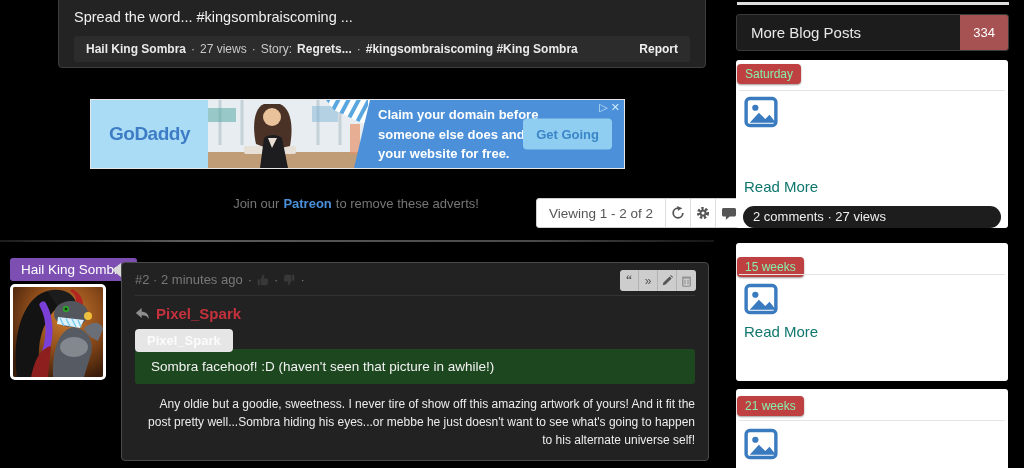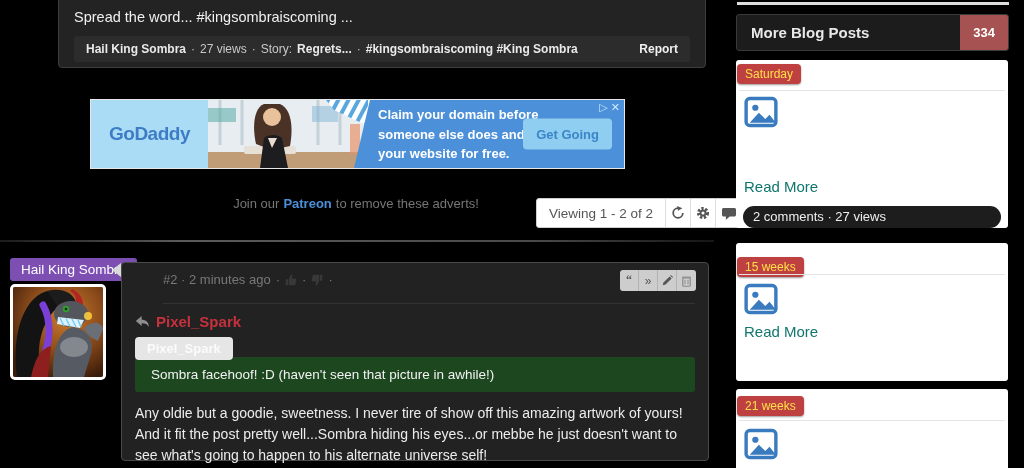--- a/index.html
+++ b/index.html
@@ -55,51 +55,51 @@
     padding:4px 11px; border-radius:3px; cursor:pointer; }
   .avatar { left:10px; top:284px; width:96px; height:96px; border:3px solid #fff;
     border-radius:5px; overflow:hidden; cursor:pointer; background:#8a4a1a; }
 
   .comment-panel { left:121px; top:262px; width:588px; height:199px; background:#222;
     border:1px solid #4a4a4a; border-radius:4px; padding:9px 13px; }
   .tail { left:112px; top:263px; width:0; height:0;
     border-top:7px solid transparent; border-bottom:7px solid transparent;
     border-right:9px solid #d9d9d9; }
   .c-header { display:flex; align-items:center; gap:5px; color:#787878; font-size:13px;
-    padding-bottom:16px; border-bottom:1px solid #333; padding-right:86px;margin-left:28px; }
+    padding-bottom:8px; border-bottom:1px solid #333; padding-right:86px; }
   .thumb { opacity:.55; }
   .c-actions { position:absolute; right:12px; top:7px; display:flex; background:#cdcdcd;
     border-radius:3px; overflow:hidden; }
   .c-actions .act { width:19px; height:21px; display:flex; align-items:center; justify-content:center;
     font-size:12px; color:#555; border-right:1px solid #b3b3b3; cursor:pointer; }
   .c-actions .act:last-child { border-right:none; }
   .act-quote { font-family:"Liberation Serif", serif; font-weight:bold; font-size:14px; }
   .act-disabled { opacity:.55; }
   .reply-line { margin-top:9px; display:flex; align-items:center; gap:6px; }
   .reply-name { color:#c5313c; font-weight:bold; font-size:15px; cursor:pointer; }
   .quote-wrap { margin-top:7px; }
   .quote-tab { display:inline-block; background:#e6e6e6; color:#fbfbfb; font-weight:bold;
     font-size:13px; padding:4px 12px; border-radius:4px; position:relative; z-index:2;
     margin-bottom:-7px; cursor:pointer; }
   .quote-body { background:#1d471f; border-radius:3px; padding:10px 16px; color:#f2f2f2;
     font-size:13.5px; position:relative; z-index:1; }
-  .c-body { margin-top:11px; color:#ececec; font-size:14px; line-height:1.5; }
+  .c-body { margin-top:11px; color:#ececec; font-size:12px; line-height:1.5;text-align:right; }
 
   
   .sb-topline { left:737px; top:2px; width:272px; height:3px; background:#dedede; }
   .sb-header { left:736px; top:14px; width:273px; height:37px; background:#1c1c1c;
-    border:1px solid #3a3a3a; border-radius:3px; display:flex; align-items:center; overflow:hidden;font-weight:bold; }
+    border:1px solid #3a3a3a; border-radius:3px; display:flex; align-items:center; overflow:hidden; }
   .sb-header-label { padding-left:14px; color:#e8e8e8; font-size:15px; }
   .sb-count { margin-left:auto; background:#a65252; color:#fff; font-size:13px;
     height:100%; display:flex; align-items:center; padding:0 13px; }
   .sb-card { left:736px; width:272px; background:#fff; border-radius:3px; }
   .card1 { top:60px; height:168px; }
   .card2 { top:243px; height:138px; }
   .card3 { top:389px; height:110px; }
-  .date-badge { position:absolute; left:1px; background:#bf4040; color:#fde047; font-size:12px;
+  .date-badge { position:absolute; left:1px; background:#bf4040; color:#86efac; font-size:12px;
     padding:3px 8px; border-radius:4px; box-shadow:0 1px 2px rgba(0,0,0,.4); }
   .sb-divider { position:absolute; left:3px; right:3px; height:1px; background:#e4e4e4; }
   .ph-icon { position:absolute; left:8px; }
   .read-more { position:absolute; left:8px; color:#0f766e; font-size:15px; cursor:pointer; }
   .stats-bar { position:absolute; left:7px; right:7px; height:22px; background:#1d1d1d;
     border-radius:11px; color:#efefef; font-size:13px; line-height:22px; padding-left:10px; }
 
   svg { display:block; }
 </style>
 </head>

